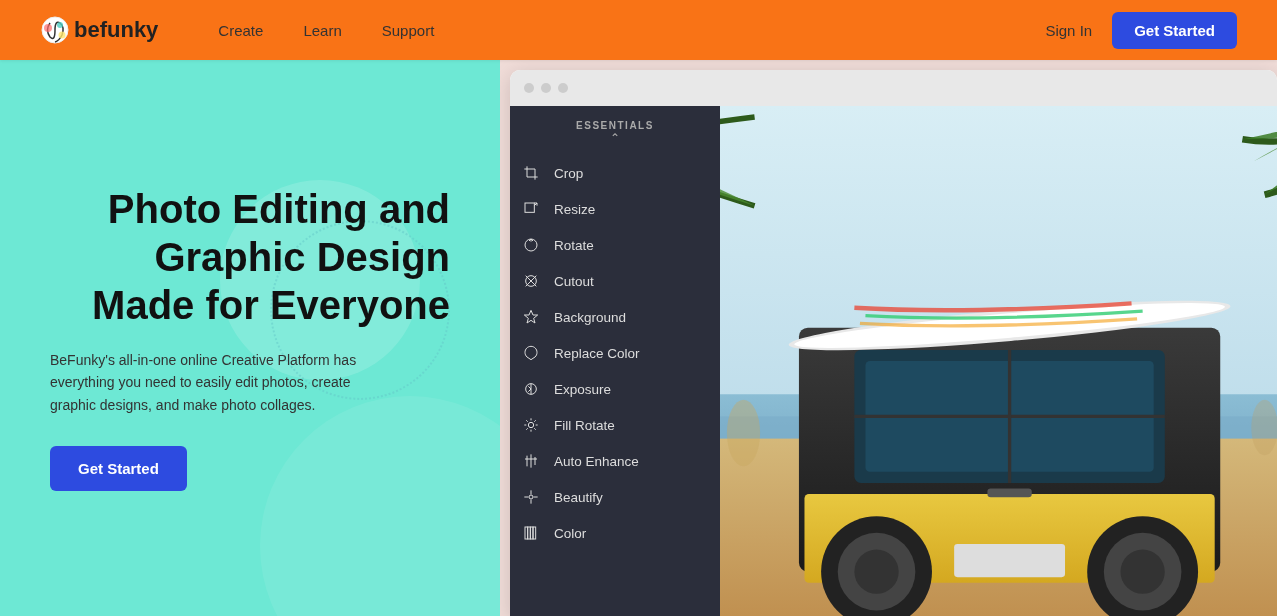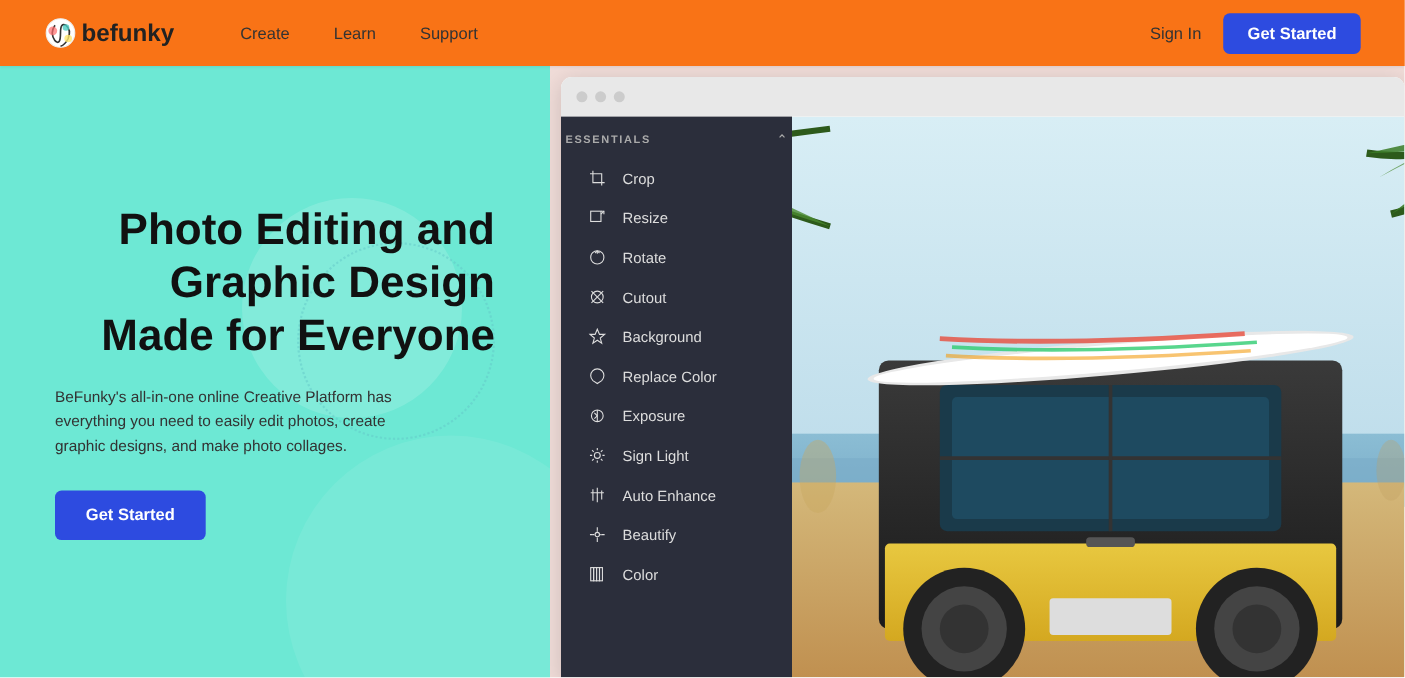--- a/index.html
+++ b/index.html
@@ -194,41 +194,42 @@
       background: #2b2e3b;
       height: 100%;
       overflow-y: auto;
       flex-shrink: 0;
     }
 
     .sidebar-section-header {
       display: flex;
       align-items: center;
       justify-content: space-between;
-      padding: 14px 4px 10px;
+      padding: 14px 24px 10px;
+      flex-direction: column;
     }
 
     .sidebar-section-label {
       font-size: 10px;
       font-weight: 700;
       color: #aaa;
       letter-spacing: 1.5px;
       text-transform: uppercase;
     }
 
     .sidebar-chevron {
       color: #aaa;
       font-size: 12px;
     }
 
     .sidebar-item {
       display: flex;
       align-items: center;
       gap: 14px;
-      padding: 9px 18px 9px 24px;
+      padding: 9px 18px 9px 12px;
       cursor: pointer;
       color: #ddd;
       font-size: 13.5px;
     }
 
     .sidebar-icon {
       width: 18px;
       height: 18px;
       flex-shrink: 0;
       display: flex;
@@ -386,21 +387,21 @@
                   <line x1="12" y1="2" x2="12" y2="5"></line>
                   <line x1="12" y1="19" x2="12" y2="22"></line>
                   <line x1="2" y1="12" x2="5" y2="12"></line>
                   <line x1="19" y1="12" x2="22" y2="12"></line>
                   <line x1="4.9" y1="4.9" x2="7.1" y2="7.1"></line>
                   <line x1="16.9" y1="16.9" x2="19.1" y2="19.1"></line>
                   <line x1="19.1" y1="4.9" x2="16.9" y2="7.1"></line>
                   <line x1="7.1" y1="16.9" x2="4.9" y2="19.1"></line>
                 </svg>
             </span>
-            <span>Sign Light</span>
+            <span>Fill Rotate</span>
           </div>
 
           <div class="sidebar-item">
             <span class="sidebar-icon">
               <svg viewBox="0 0 24 24">
                   <line x1="12" y1="2" x2="12" y2="22"></line>
                   <line x1="6" y1="4" x2="6" y2="20"></line>
                   <line x1="18" y1="6" x2="18" y2="18"></line>
                   <line x1="3" y1="9" x2="21" y2="9"></line>
                 </svg>

